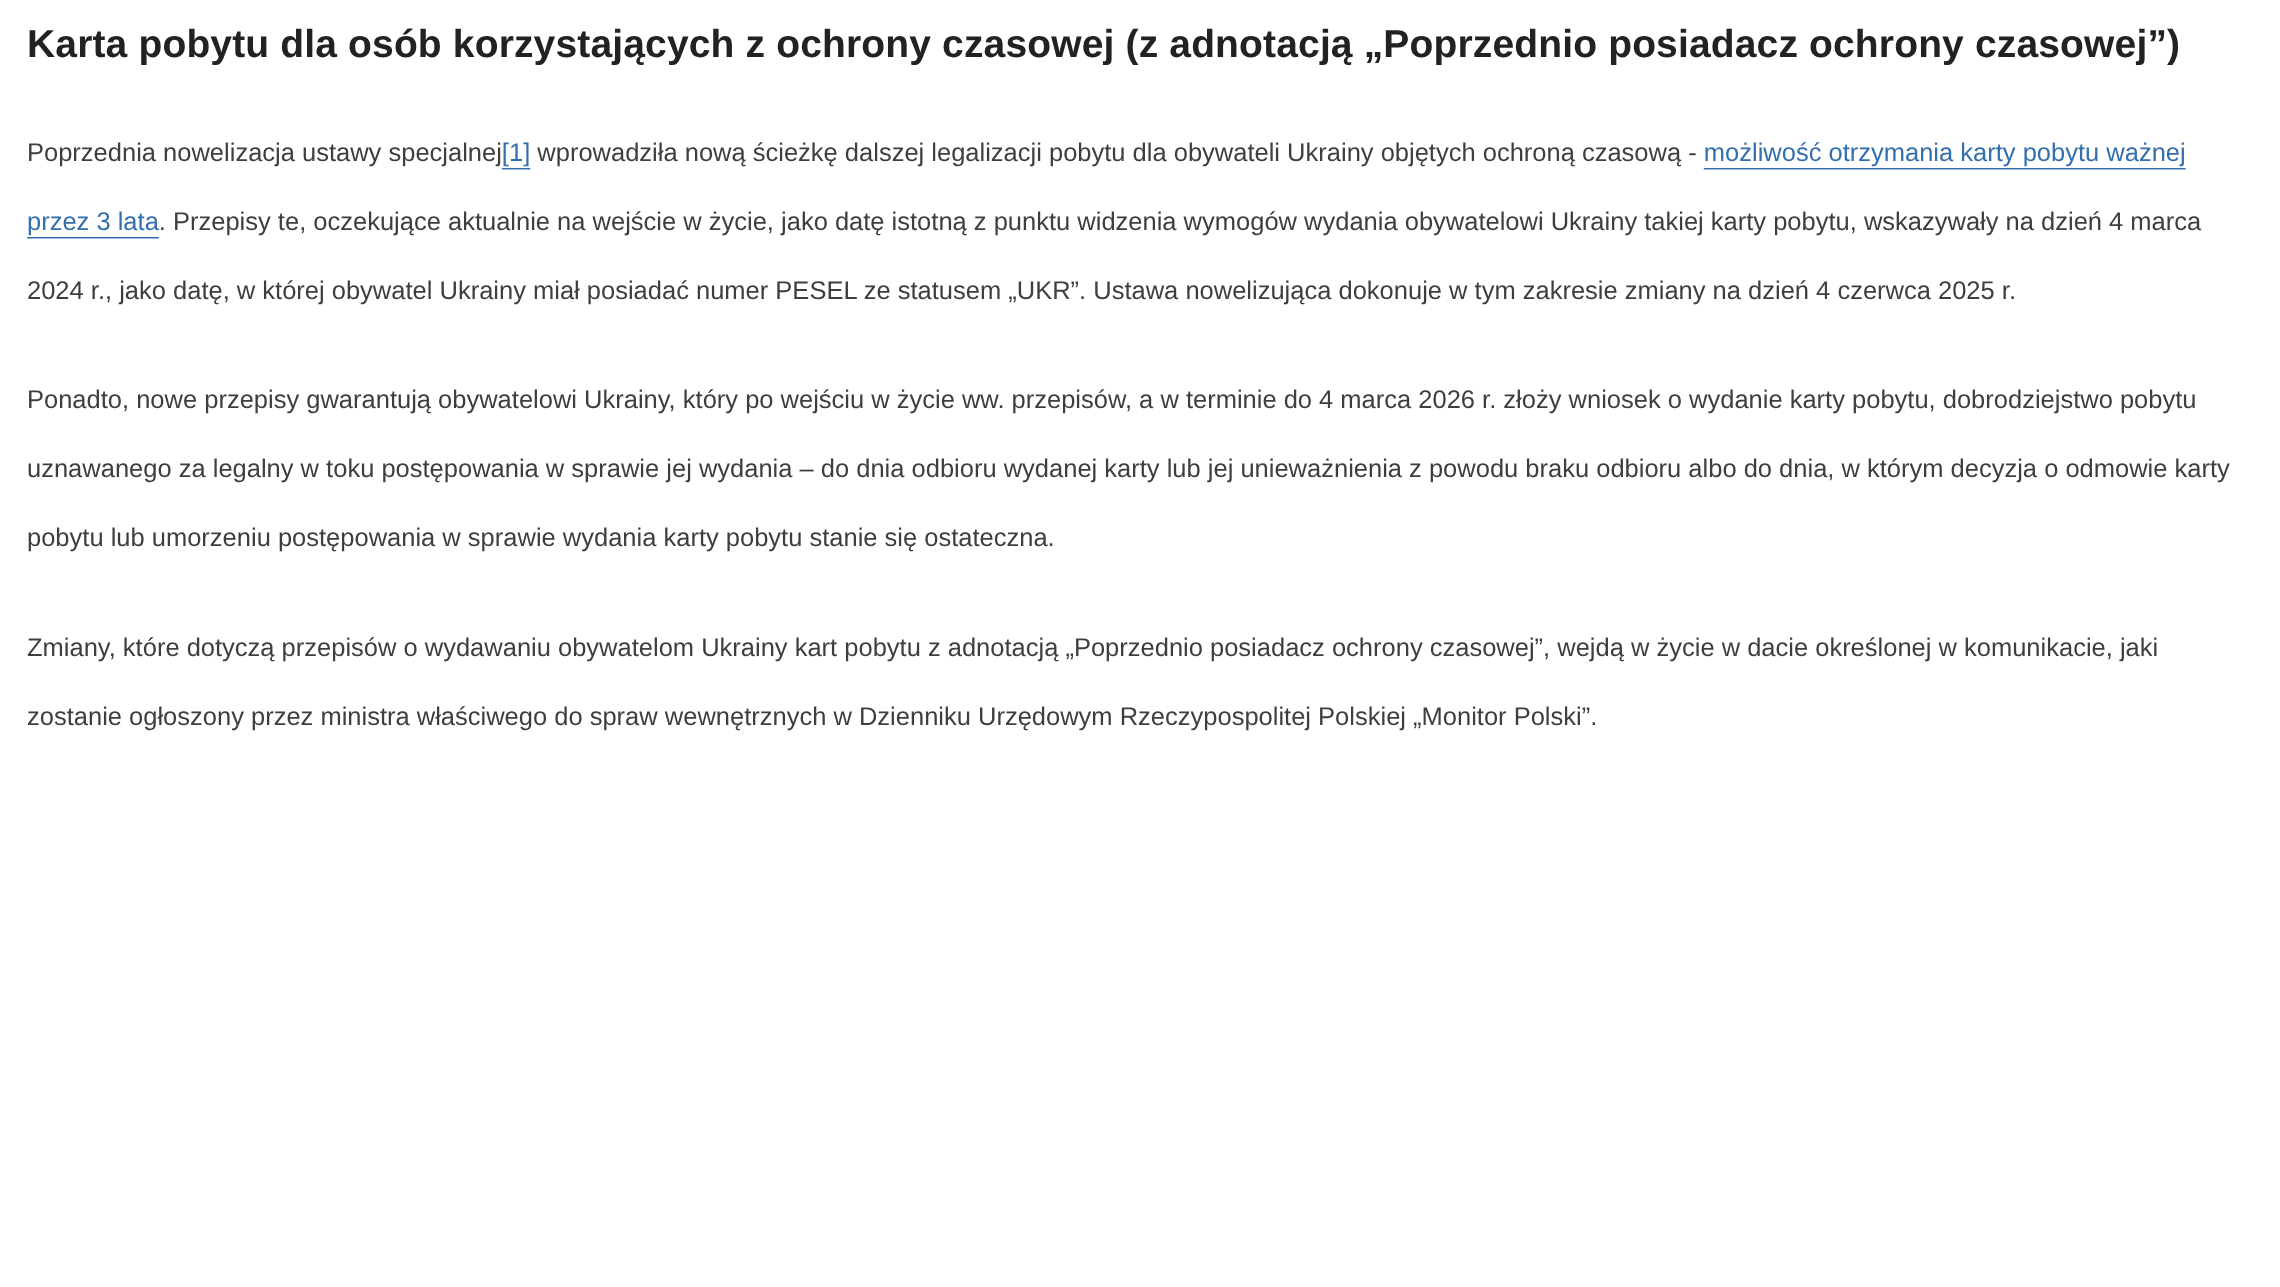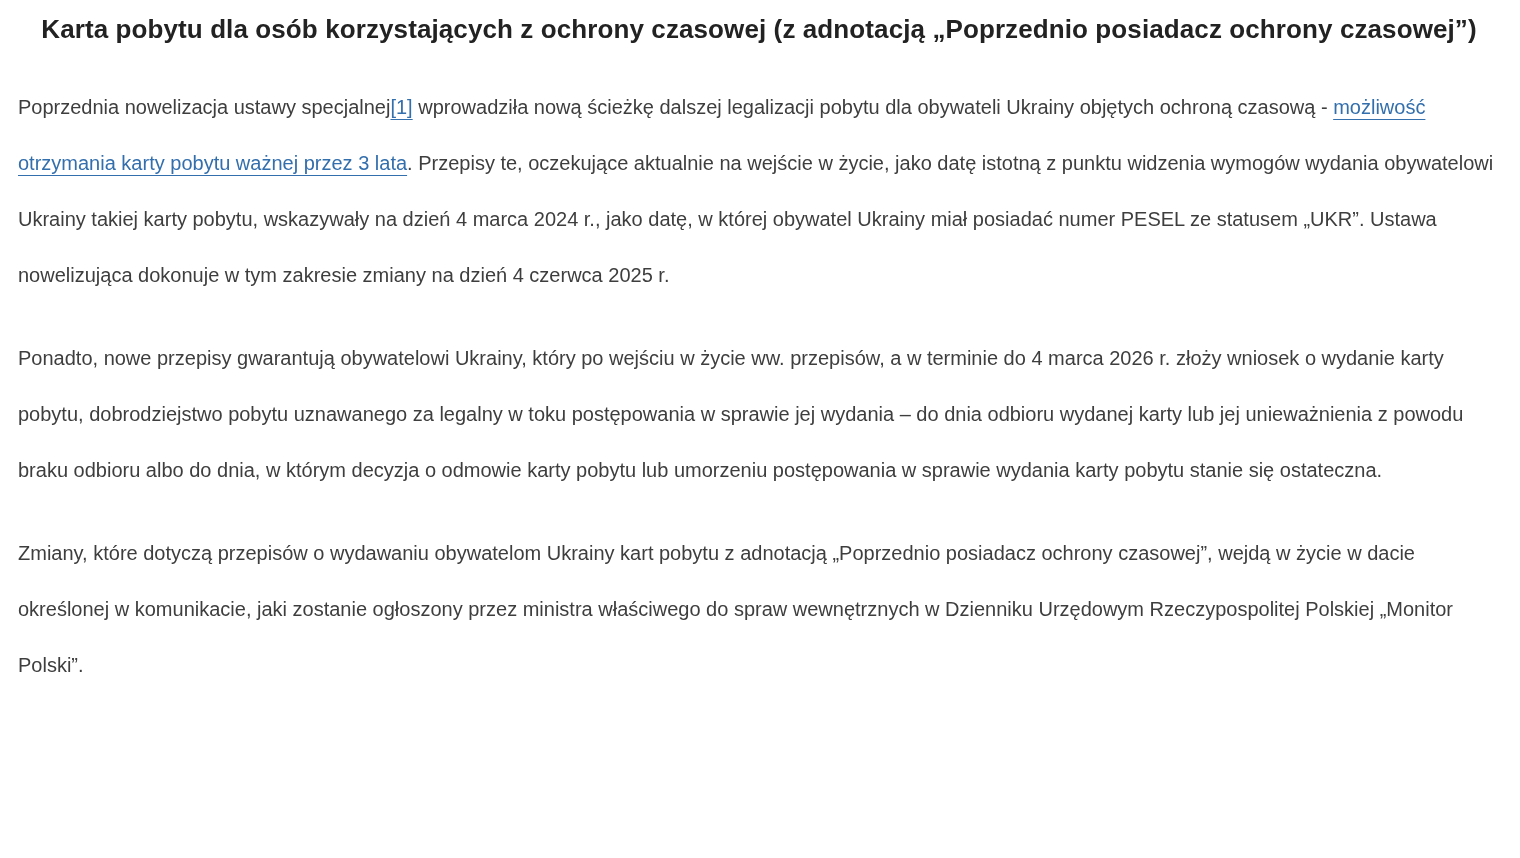--- a/index.html
+++ b/index.html
@@ -18,25 +18,24 @@
   .article {
     padding: 6px 20px 0 18px;
   }
   h1.article-heading {
     font-size: 26px;
     line-height: 47px;
     font-weight: 700;
     color: #222222;
     margin: 0 0 26px 0;
     letter-spacing: 0.1px;
-    text-align: center;
   }
   p.article-paragraph {
-    font-size: 20px;
-    line-height: 56px;
+    font-size: 17px;
+    line-height: 46px;
     margin: 0 0 27px 0;
     font-weight: 400;
   }
   a.inline-link {
     color: #336fad;
     text-decoration: underline;
     text-underline-offset: 5px;
     text-decoration-thickness: 1px;
     cursor: pointer;
   }

